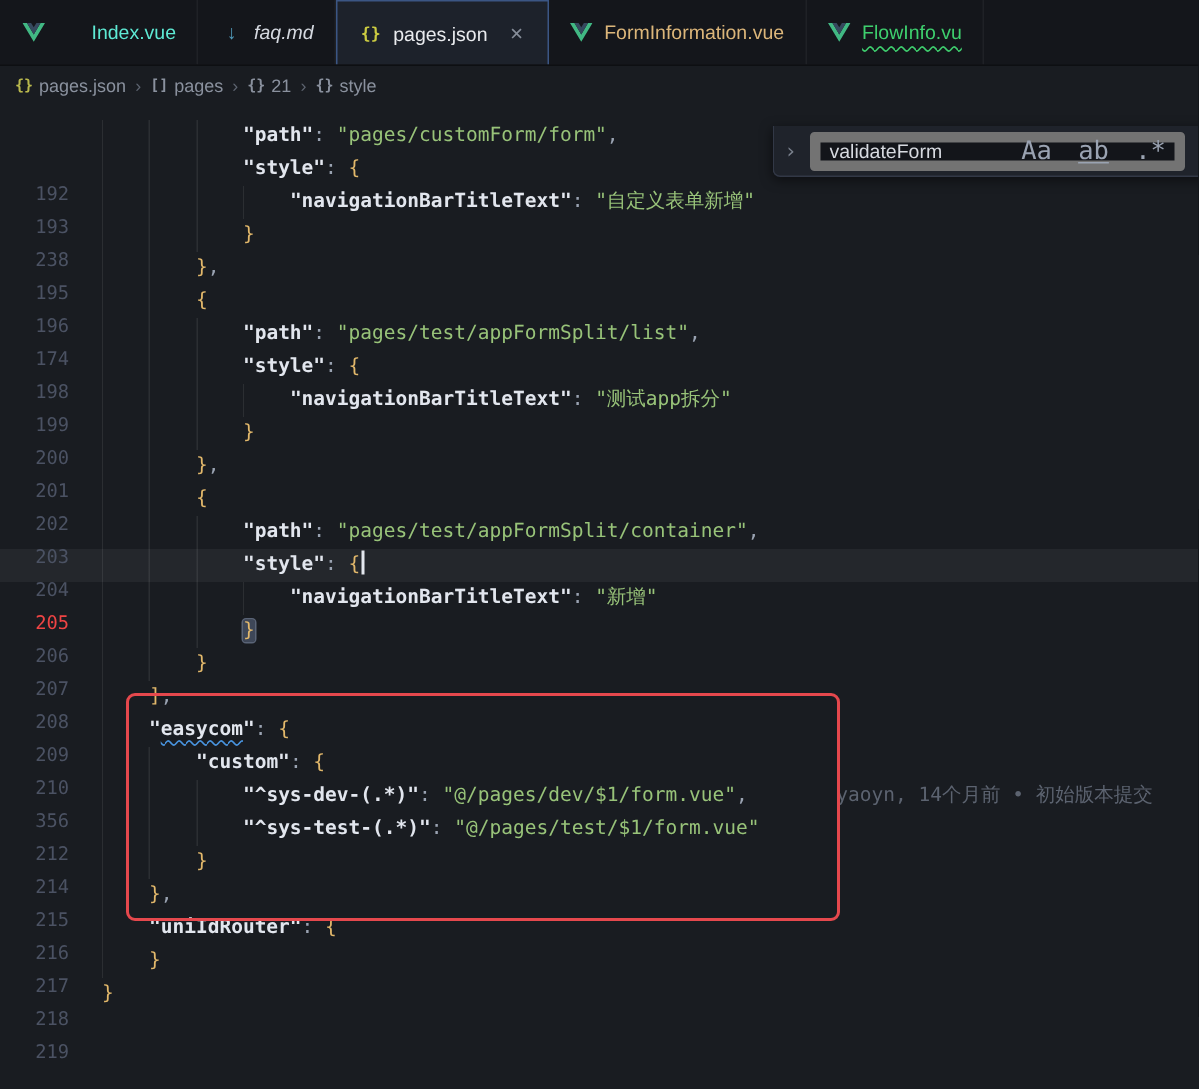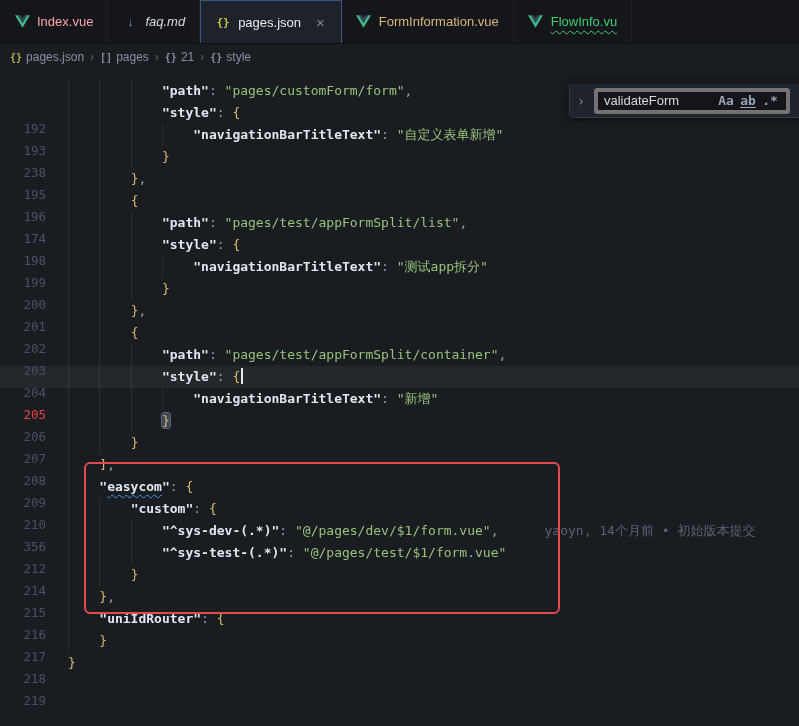--- a/index.html
+++ b/index.html
@@ -63,65 +63,64 @@
   .tok.p { color:#9aa3b2; }
   .tok.b { color:#e2b86b; }
   .tok.sq {
     text-decoration:underline; text-decoration-style:wavy;
     text-decoration-color:#4894e0; text-decoration-thickness:1px;
     text-underline-offset:3px;
   }
   .tok.box { background:#3e4758; outline:1px solid #5a6477; border-radius:2px; }
   .cursor { display:inline-block; width:2px; height:16px; background:#e3e7ee;
             vertical-align:-3px; margin-left:1px; }
-  .blame { color:#5c6370; margin-left:46px; font-weight:normal; }
+  .blame { color:#5c6370; margin-left:59px; font-weight:normal; }
   
   .anno {
     position:absolute; left:84px; top:392px; width:476px; height:152px;
     border:2px solid #e5484d; border-radius:6px; pointer-events:none;
   }
   
   .find-widget {
     position:absolute; top:14px; right:-56px; height:34px;
     display:flex; align-items:center; gap:6px;
     padding:4px 64px 4px 4px;
     background:#1f232b; border:1px solid #323846; border-top:none;
     border-radius:0 0 5px 5px; box-shadow:0 2px 8px rgba(0,0,0,.5);
   }
   .find-collapse { color:#7a818d; font-size:14px; width:14px; text-align:center; }
   .find-input-wrap {
     display:flex; align-items:center; height:26px; padding:0 6px;
-    background:#13151a; border:4px solid #737373; border-radius:3px;
+    background:#13151a; border:7px solid #737373; border-radius:3px;
   }
   .find-input {
     width:110px; background:transparent; border:none; outline:none;
     color:#d7dae0; font-family:"Liberation Sans",sans-serif; font-size:13px;
   }
   .find-toggle {
     width:20px; height:20px; display:flex; align-items:center; justify-content:center;
-    color:#9aa3b2; font-size:13px; border-radius:3px; margin-left:2px;
+    color:#9aa3b2; font-size:17px; border-radius:3px; margin-left:18px;
     font-family:"DejaVu Sans Mono",monospace;
-    font-weight:bold;
   }
   .find-toggle.whole-word { text-decoration:underline; text-underline-offset:2px; }
 </style>
 </head>
 <body>
 
 <div class="app">
 
   <div class="tabbar">
       <div class="tab">
         <span class="tab-icon">
           <svg width="15" height="13" viewBox="0 0 24 20">
             <path fill="#41b883" d="M0 0h4.8L12 12.4 19.2 0H24L12 20z"></path>
             <path fill="#35495e" d="M4.8 0h4.4L12 4.7 14.8 0h4.4L12 12.4z"></path>
           </svg>
         </span>
-        <span class="tab-label" style="color: #fca5a5;">Index.vue</span>
+        <span class="tab-label" style="color: #5eead4; margin-left: 24px;">Index.vue</span>
       </div>
       <div class="tab">
         <span class="tab-icon md-ic">↓</span>
         <span class="tab-label it" style="color: rgb(213, 217, 224);">faq.md</span>
       </div>
       <div class="tab active">
         <span class="tab-icon json-ic">{}</span>
         <span class="tab-label" style="color: rgb(233, 235, 238);">pages.json</span>
         <span class="tab-close">×</span>
       </div>

